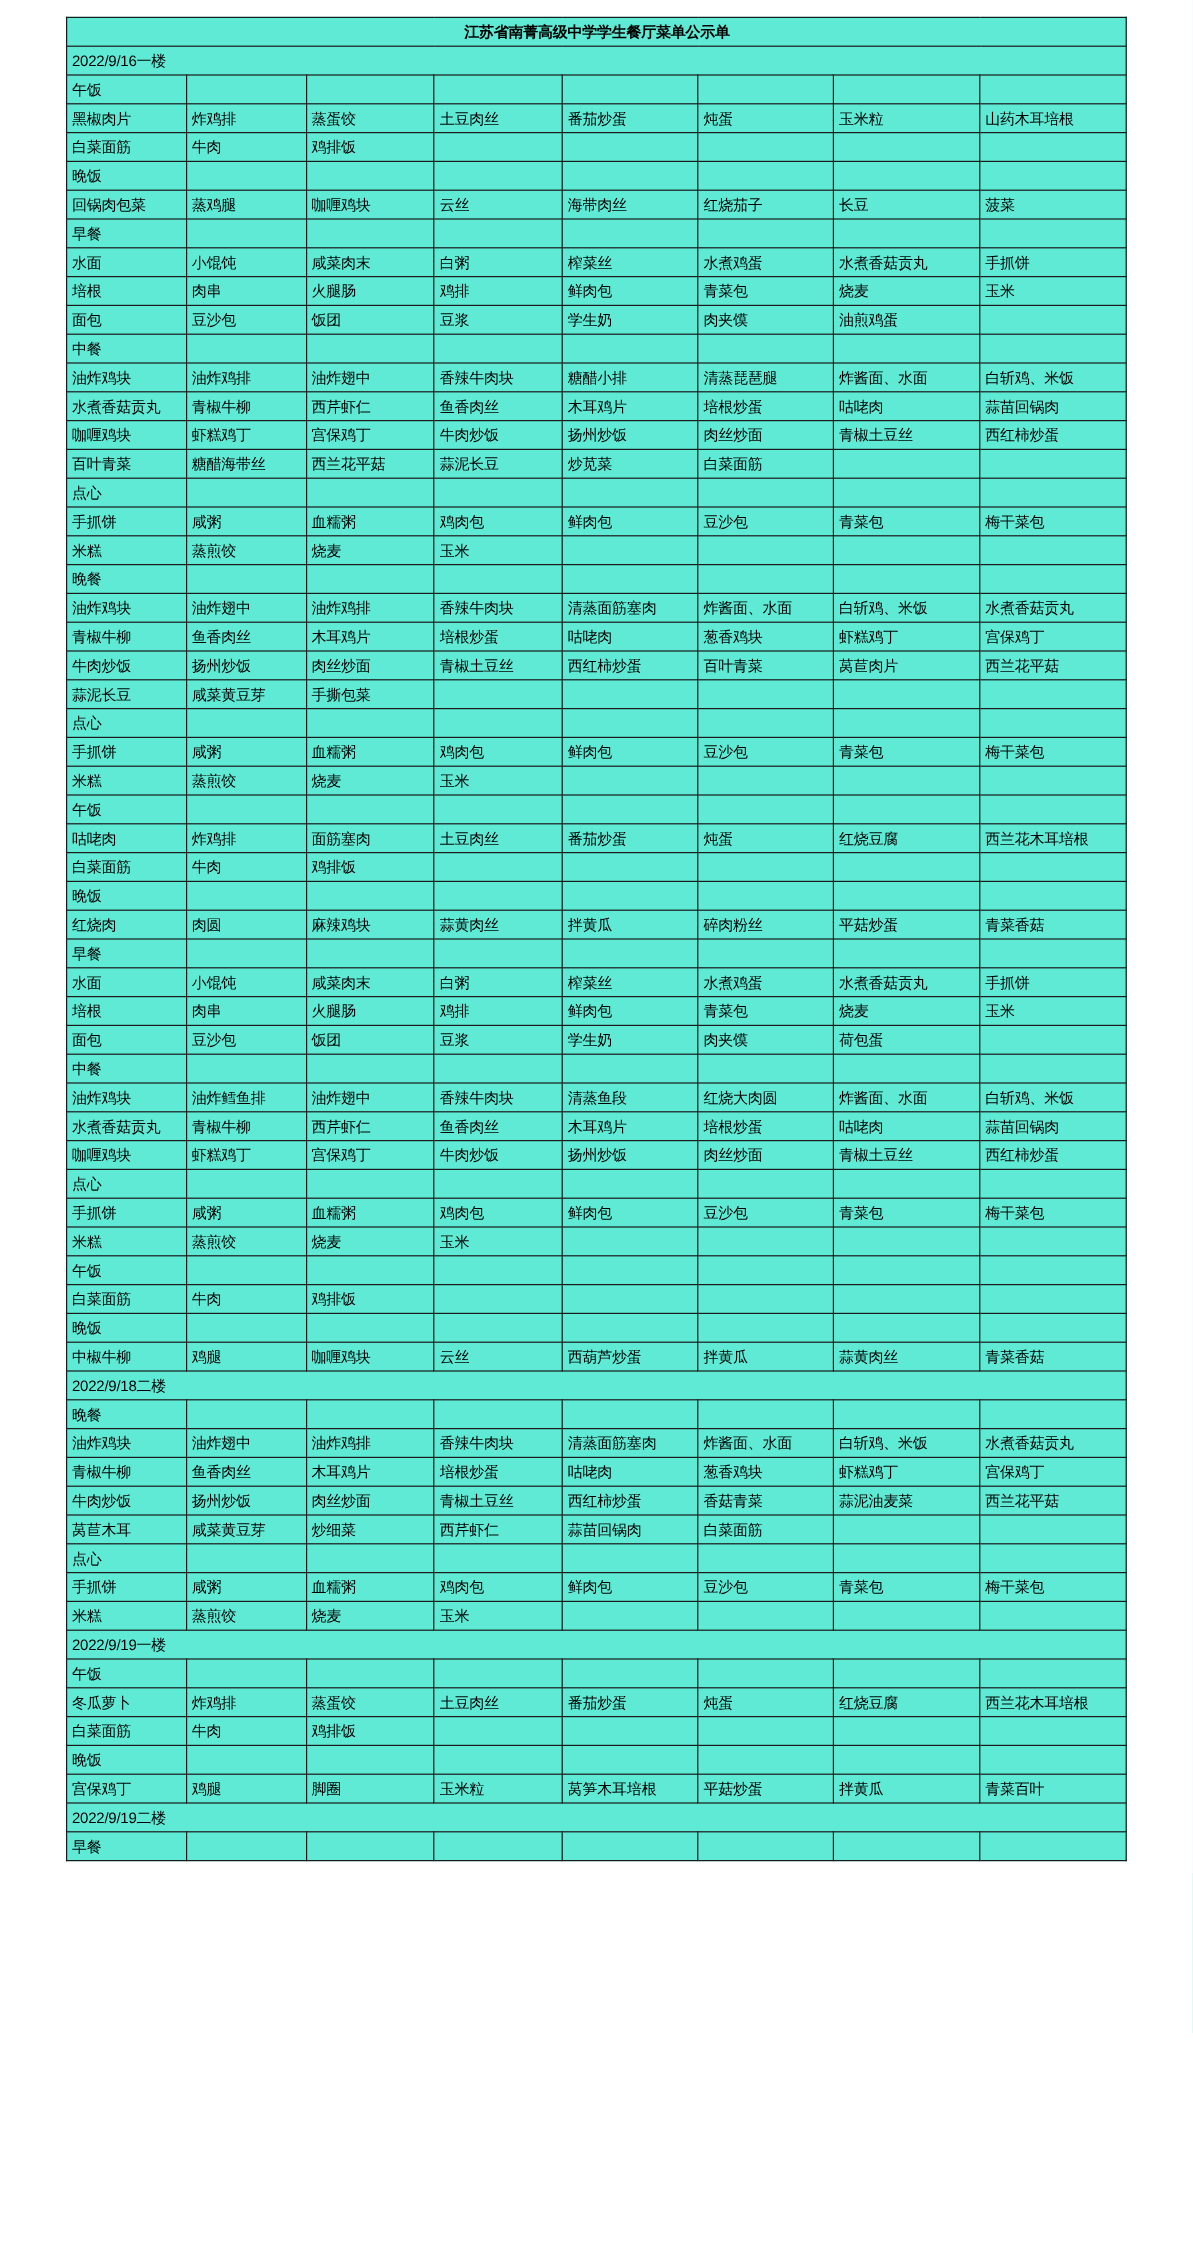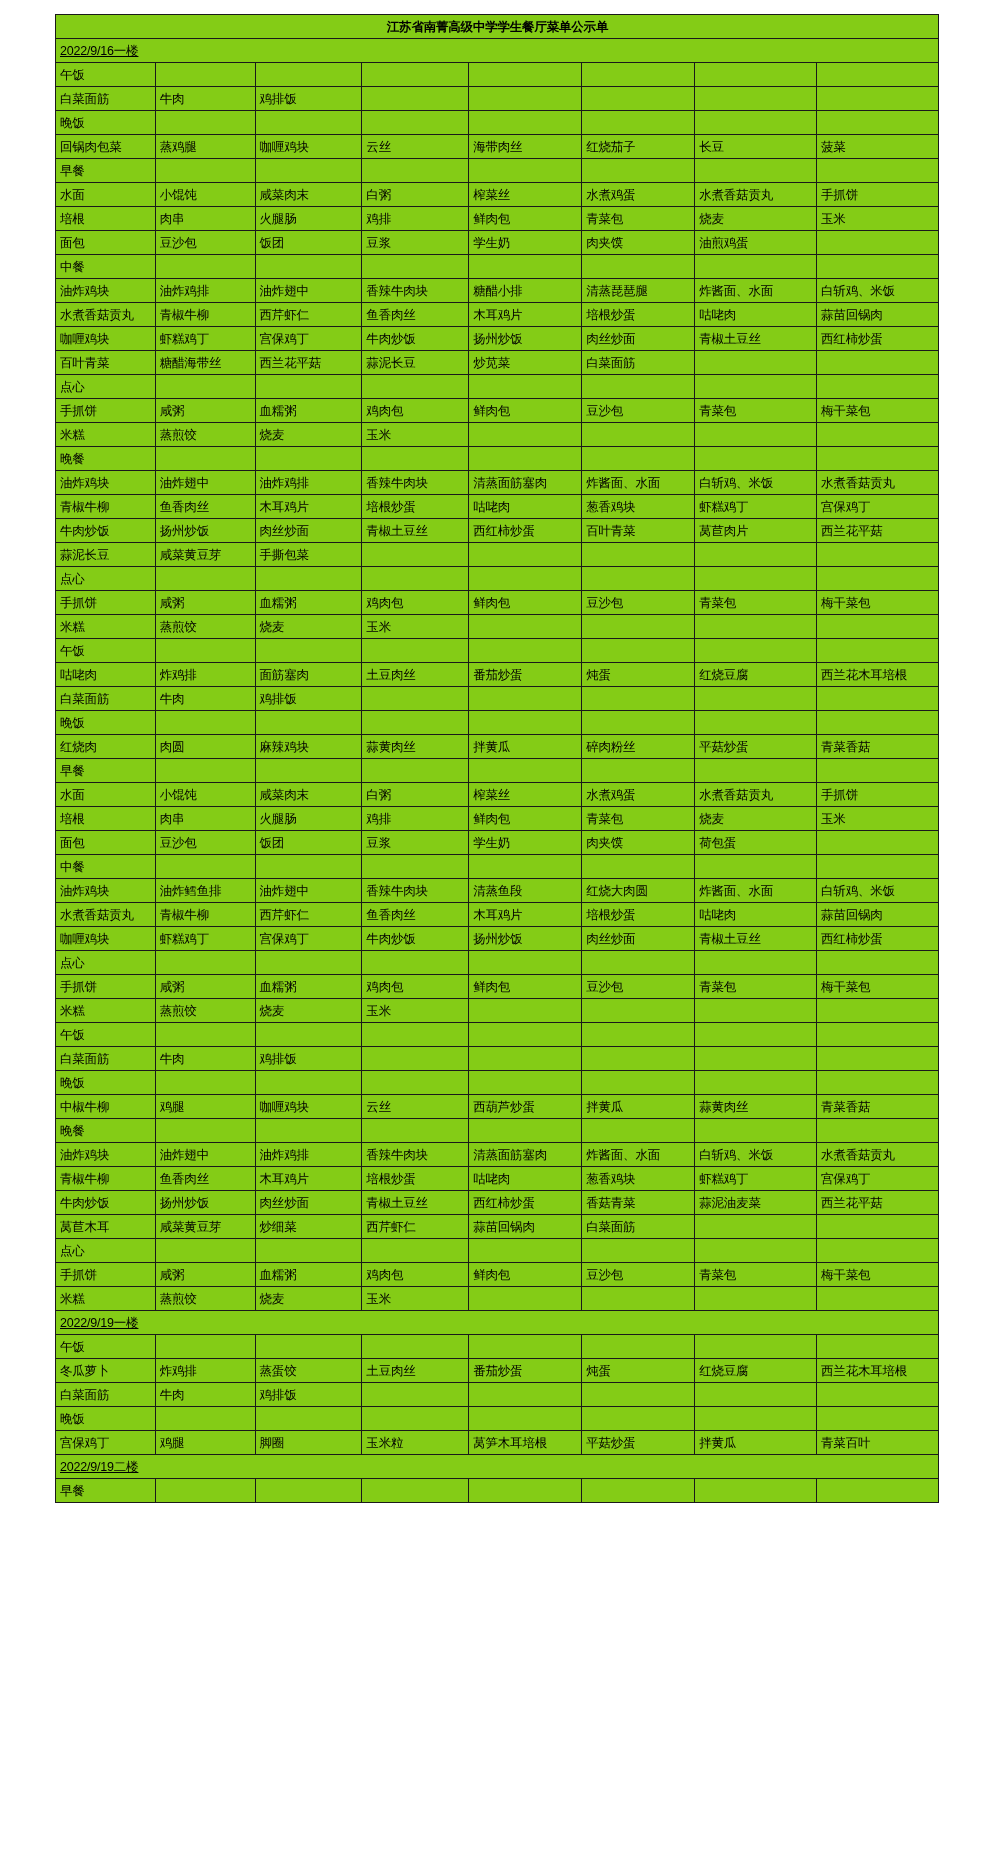--- a/index.html
+++ b/index.html
@@ -16,21 +16,21 @@
   .page {
     width: 994px;
     box-sizing: border-box;
     padding: 14px 55px 10px 55px;
     background: #ffffff;
   }
   table.menu {
     width: 884px;
     border-collapse: collapse;
     table-layout: fixed;
-    background: #84cc16;
+    background: #5eead4;
   }
   table.menu col.c0 { width: 11.3%; }
   table.menu col.c1 { width: 11.3%; }
   table.menu col.c2 { width: 12.1%; }
   table.menu col.c3 { width: 12.1%; }
   table.menu col.c4 { width: 12.8%; }
   table.menu col.c5 { width: 12.8%; }
   table.menu col.c6 { width: 13.8%; }
   table.menu col.c7 { width: 13.8%; }
 
@@ -49,21 +49,20 @@
     text-align: center;
     font-weight: bold;
     font-size: 17px;
     height: 30px;
     letter-spacing: 0.5px;
   }
   td.date-cell {
     font-size: 12.5px;
     height: 22px;
     letter-spacing: 0px;
-    text-decoration: underline;
   }
   td.meal-cell {
     font-weight: normal;
     font-size: 13px;
   }
   td.empty {
     color: transparent;
   }
 </style>
 </head>
@@ -92,20 +91,30 @@
           <td class="meal-cell">午饭</td>
           <td class="empty"></td>
           <td class="empty"></td>
           <td class="empty"></td>
           <td class="empty"></td>
           <td class="empty"></td>
           <td class="empty"></td>
           <td class="empty"></td>
         </tr>
         <tr>
+          <td>黑椒肉片</td>
+          <td>炸鸡排</td>
+          <td>蒸蛋饺</td>
+          <td>土豆肉丝</td>
+          <td>番茄炒蛋</td>
+          <td>炖蛋</td>
+          <td>玉米粒</td>
+          <td>山药木耳培根</td>
+        </tr>
+        <tr>
           <td>白菜面筋</td>
           <td>牛肉</td>
           <td>鸡排饭</td>
           <td class="empty"></td>
           <td class="empty"></td>
           <td class="empty"></td>
           <td class="empty"></td>
           <td class="empty"></td>
         </tr>
         <tr>
@@ -522,20 +531,23 @@
           <td>中椒牛柳</td>
           <td>鸡腿</td>
           <td>咖喱鸡块</td>
           <td>云丝</td>
           <td>西葫芦炒蛋</td>
           <td>拌黄瓜</td>
           <td>蒜黄肉丝</td>
           <td>青菜香菇</td>
         </tr>
         <tr>
+          <td class="date-cell" colspan="8">2022/9/18二楼</td>
+        </tr>
+        <tr>
           <td class="meal-cell">晚餐</td>
           <td class="empty"></td>
           <td class="empty"></td>
           <td class="empty"></td>
           <td class="empty"></td>
           <td class="empty"></td>
           <td class="empty"></td>
           <td class="empty"></td>
         </tr>
         <tr>

